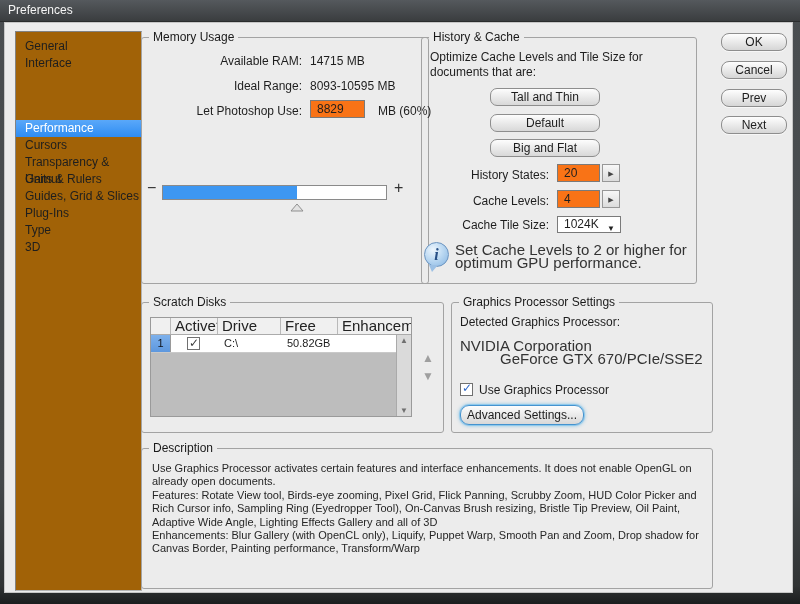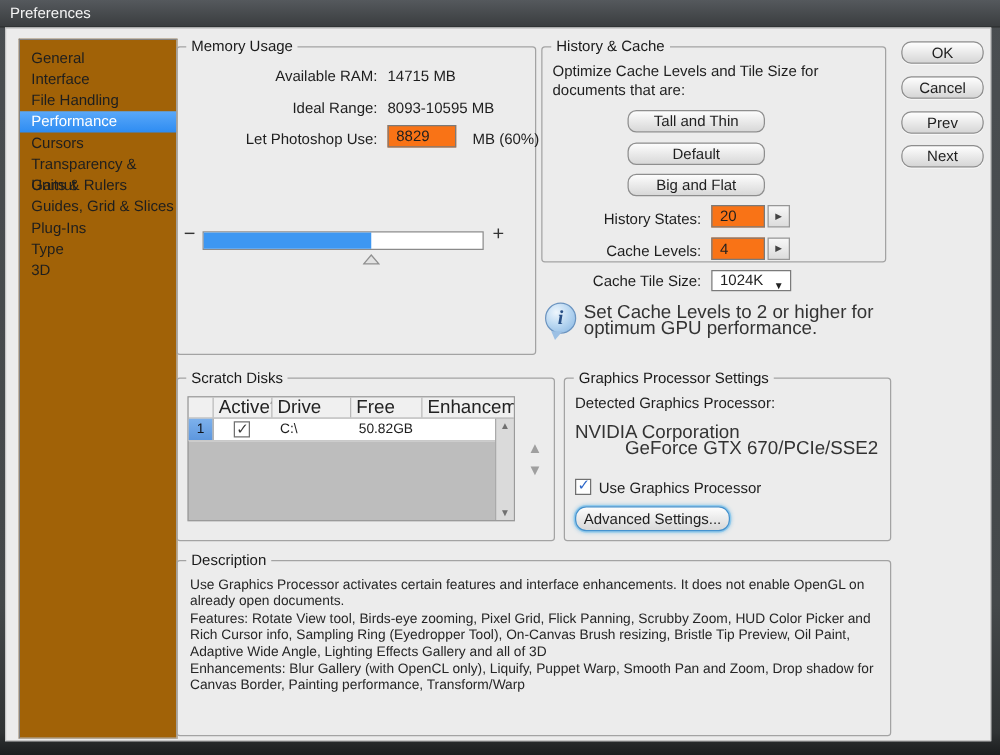--- a/index.html
+++ b/index.html
@@ -13,21 +13,21 @@
     background:linear-gradient(#55595d, #3a3d3f); border-bottom:1px solid #2a2c2d; }
   .titlebar .title { position:absolute; left:8px; top:3px; color:#f5f5f5; font-size:12px; }
 
   .content { position:absolute; left:4px; top:22px; width:789px; height:571px;
     background:#ececec; border:1px solid #c6c6c6; }
 
   
   .sidebar { position:absolute; left:10px; top:8px; width:127px; height:560px;
     background:#a16207; border:1px solid; border-color:#828282 #b4b4b4 #b4b4b4 #828282; padding-top:6px; }
   .side-item { height:17px; line-height:17px; padding-left:9px; font-size:12px; color:#1e1e1e; cursor:default; }
-  .side-item.selected { background:linear-gradient(#5aa8f9,#2e8cf2); color:#ffffff; }
+  .side-item.selected { background:linear-gradient(#5aa8f9,#2e8cf2); color:#ffffff;margin-top:48px; }
 
   
   .abtn { position:absolute; left:716px; width:66px; height:18px; border:1px solid #8e8e8e; border-radius:8px;
     background:linear-gradient(#fefefe, #ececec 45%, #d6d6d6); font-size:12px; text-align:center; line-height:16px;
     box-shadow:0 1px 0 rgba(255,255,255,.6); cursor:default; }
 
   
   .group { position:absolute; border:1px solid #a3a3a3; border-radius:3px; }
   .legend { position:absolute; top:-8px; left:7px; background:#ececec; padding:0 4px; font-size:12px; color:#1a1a1a; white-space:nowrap; }
 
@@ -88,21 +88,20 @@
 <div class="window">
   <div class="titlebar">
     <span class="title">Preferences</span>
   </div>
 
   <div class="content">
 
     <div class="sidebar">
       <div class="side-item">General</div>
       <div class="side-item">Interface</div>
-      <div class="side-item">File Handling</div>
       <div class="side-item selected">Performance</div>
       <div class="side-item">Cursors</div>
       <div class="side-item">Transparency &amp; Gamut</div>
       <div class="side-item">Units &amp; Rulers</div>
       <div class="side-item">Guides, Grid &amp; Slices</div>
       <div class="side-item">Plug-Ins</div>
       <div class="side-item">Type</div>
       <div class="side-item">3D</div>
     </div>
 
@@ -129,21 +128,21 @@
         <div class="slider-fill" style="width: 60%; background: rgb(61, 151, 242);"></div>
       </div>
       <div class="slider-sign" style="left:252px;">+</div>
       <div class="slider-thumb" style="left: 148px;">
         <svg width="14" height="9">
             <polygon points="7,1 13,8 1,8" fill="#e2e2e2" stroke="#8f8f8f"></polygon>
           </svg>
       </div>
     </div>
 
-    <div class="group" style="left:428px; top:14px; width:276px; height:173px;">
+    <div class="group" style="left:416px; top:14px; width:276px; height:247px;">
       <span class="legend">History &amp; Cache</span>
 
       <div class="lbl" style="left:8px; top:12px;">Optimize Cache Levels and Tile Size for</div>
       <div class="lbl" style="left:8px; top:27px;">documents that are:</div>
 
       <div class="pbtn" style="top:50px;">Tall and Thin</div>
       <div class="pbtn" style="top:76px;">Default</div>
       <div class="pbtn" style="top:101px;">Big and Flat</div>
 
       <div class="lbl rlabel" style="left:0; top:130px; width:127px;">History States:</div>

